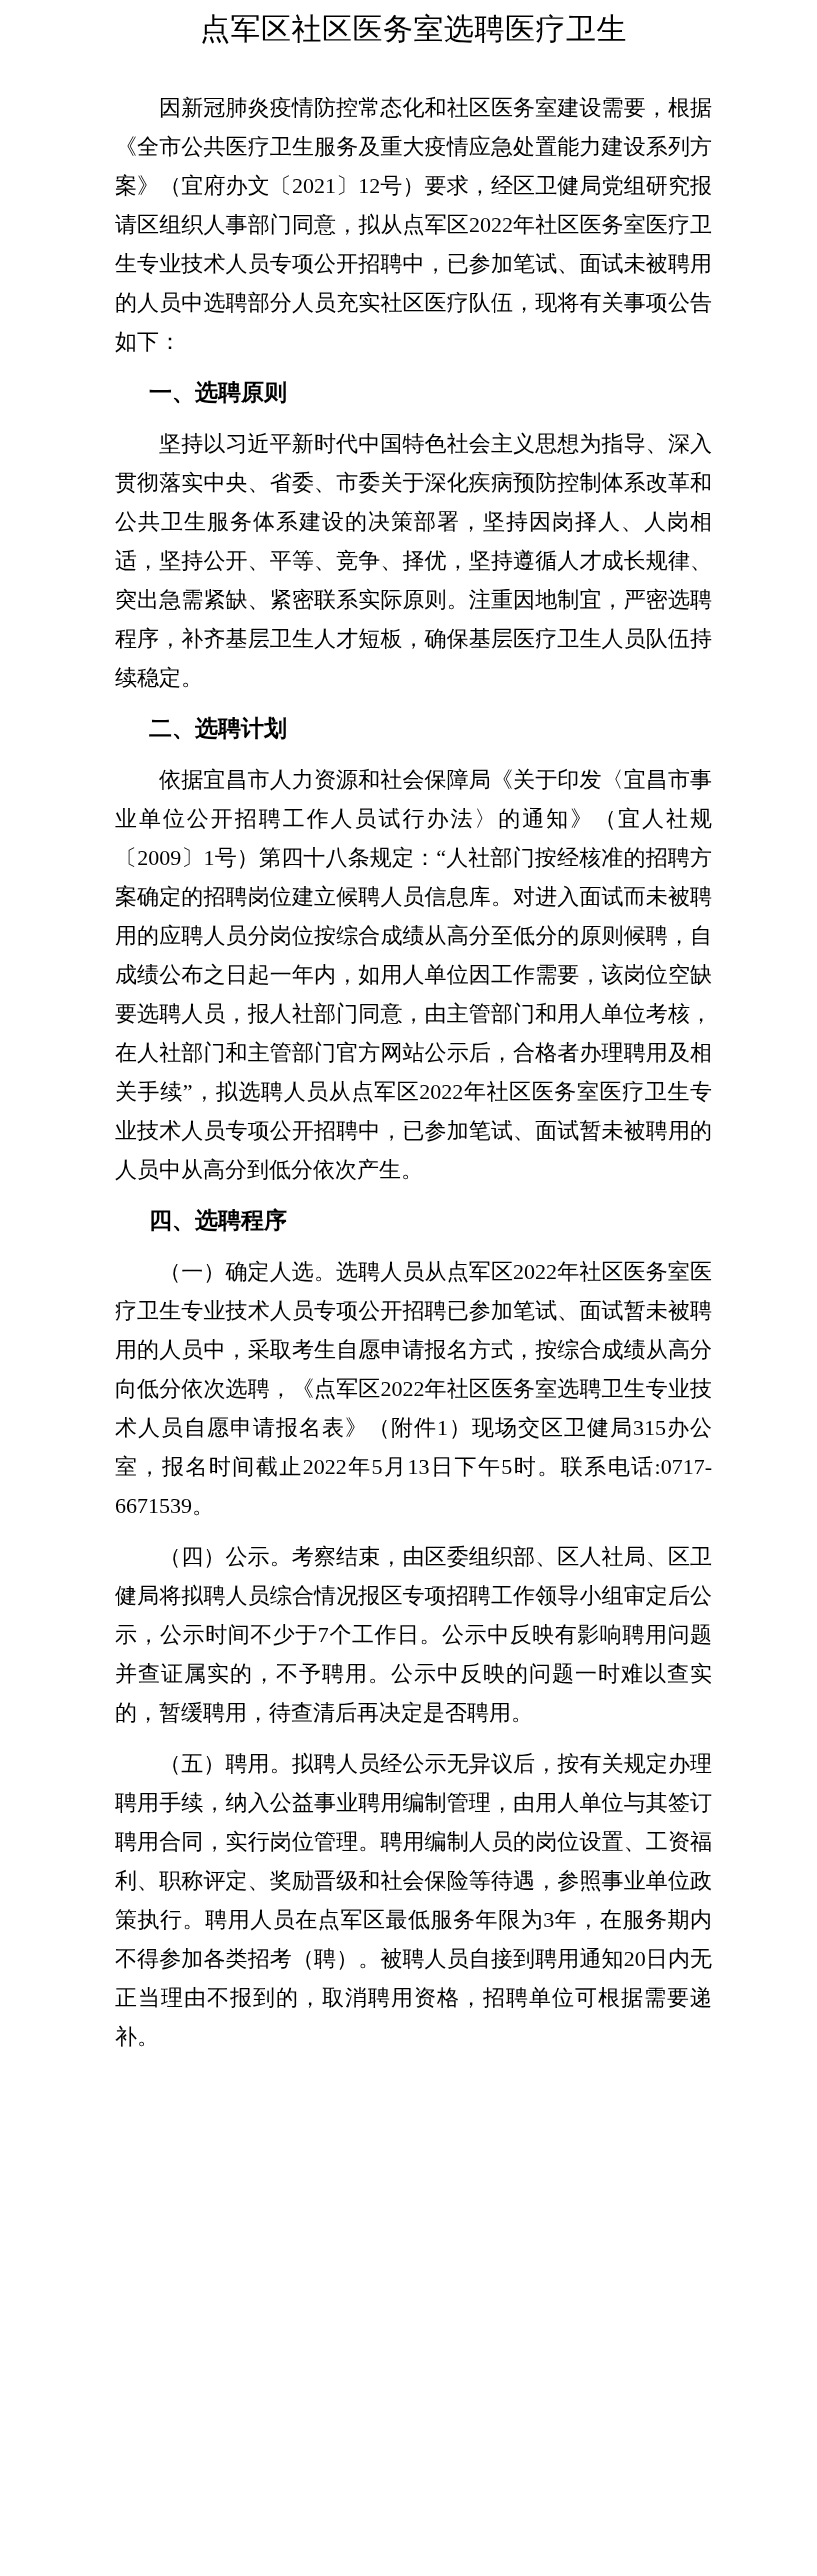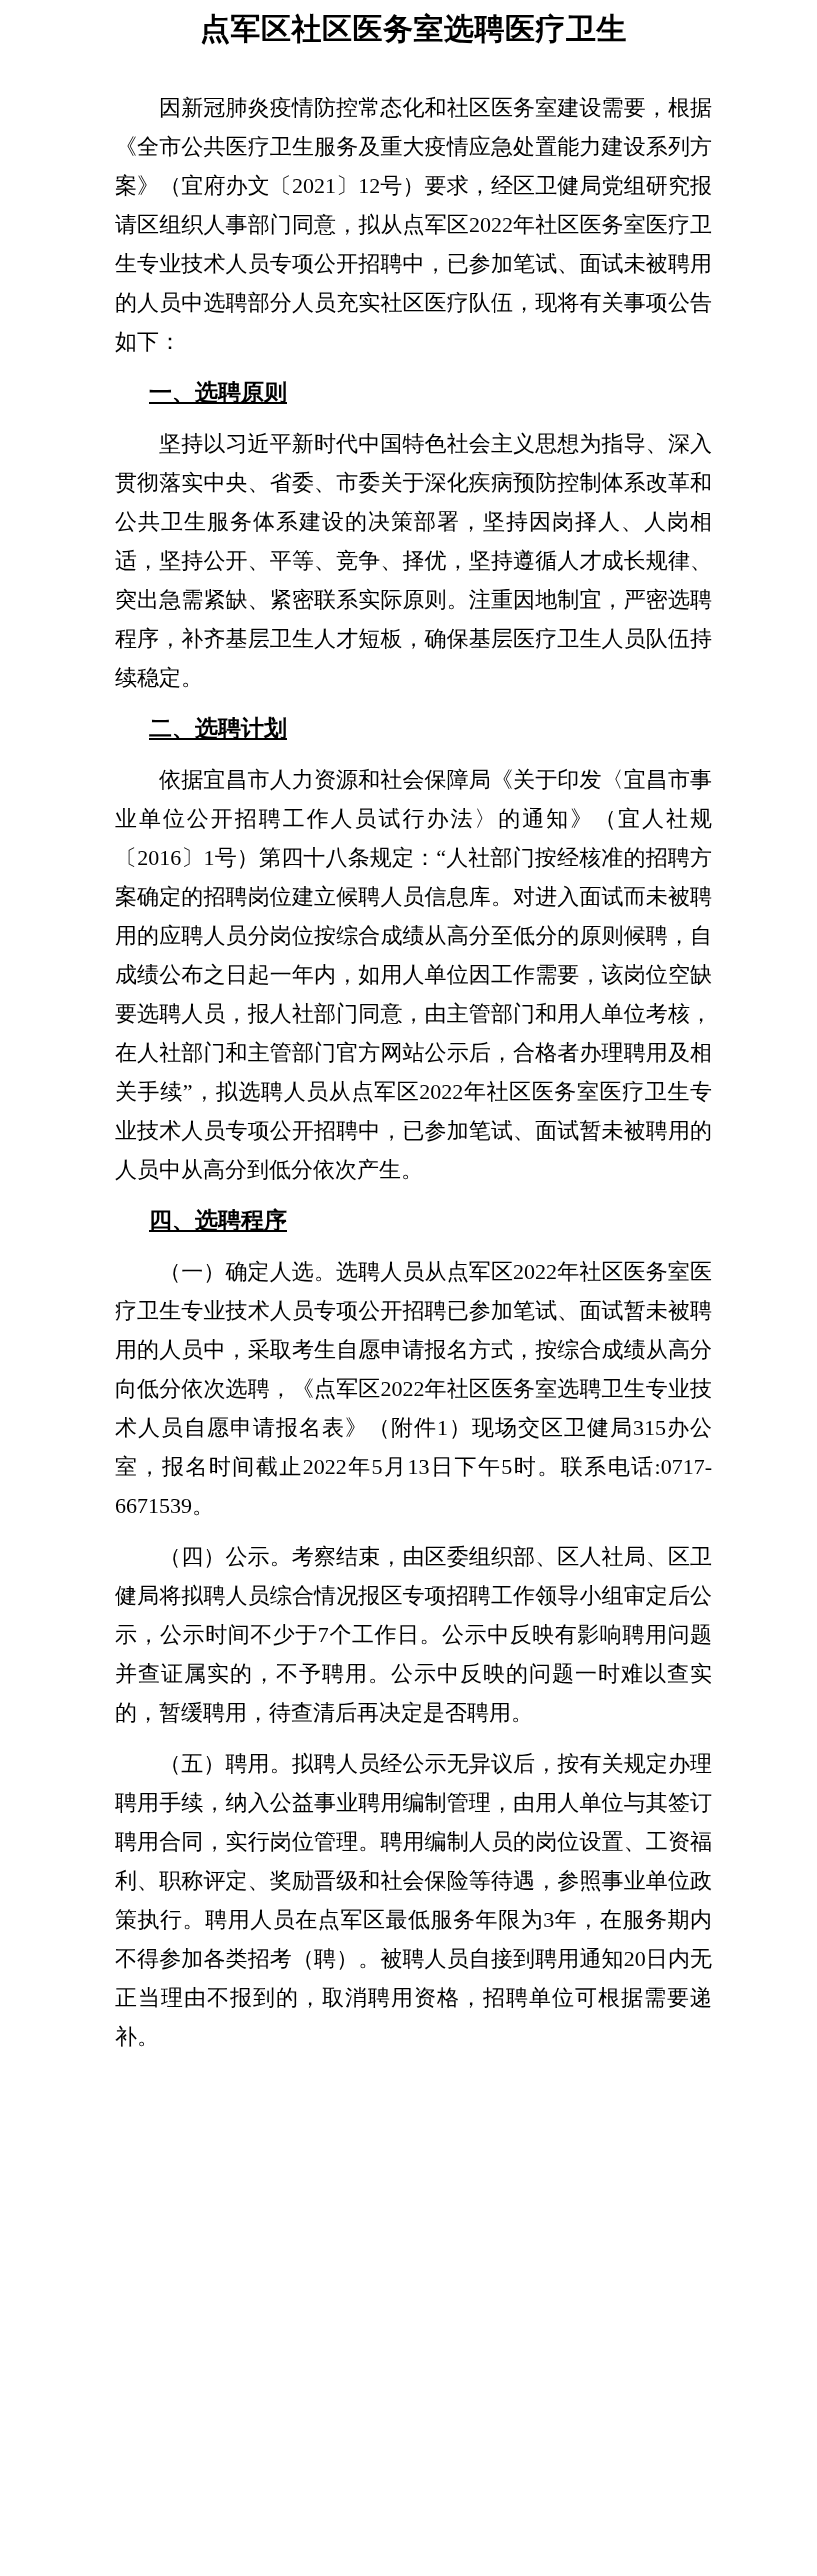--- a/index.html
+++ b/index.html
@@ -11,21 +11,21 @@
     background: #ffffff;
     color: #000000;
     overflow: hidden;
     display: flex;
     flex-direction: column;
     padding: 8.2px 94px 11.3px 103px;
   }
   .title {
     flex: 0 0 auto;
     font-family: "Liberation Serif", "DejaVu Serif", serif;
-    font-weight: bold;
+    font-weight: normal;
     font-size: 30px;
     line-height: 41px;
     text-align: center;
     letter-spacing: 0.5px;
   }
   .body-text {
     flex: 0 0 auto;
     margin-top: 27px;
     font-family: "Liberation Serif", "DejaVu Serif", serif;
     font-size: 22px;
@@ -36,42 +36,41 @@
     margin: 12px;
     text-indent: 2em;
   }
   h2.sec {
     margin: 0;
     font-family: "Liberation Sans", "DejaVu Sans", sans-serif;
     font-weight: bold;
     font-size: 23px;
     line-height: 39px;
     text-indent: 2em;
-    text-decoration: underline;
   }
 </style>
 </head>
 <body>
 
 <div class="page">
 
   <div class="title">
     <div>点军区社区医务室选聘医疗卫生</div>
   </div>
 
   <div class="body-text">
 
     <p class="para">因新冠肺炎疫情防控常态化和社区医务室建设需要，根据《全市公共医疗卫生服务及重大疫情应急处置能力建设系列方案》（宜府办文〔2021〕12号）要求，经区卫健局党组研究报请区组织人事部门同意，拟从点军区2022年社区医务室医疗卫生专业技术人员专项公开招聘中，已参加笔试、面试未被聘用的人员中选聘部分人员充实社区医疗队伍，现将有关事项公告如下：</p>
 
     <h2 class="sec">一、选聘原则</h2>
     <p class="para">坚持以习近平新时代中国特色社会主义思想为指导、深入贯彻落实中央、省委、市委关于深化疾病预防控制体系改革和公共卫生服务体系建设的决策部署，坚持因岗择人、人岗相适，坚持公开、平等、竞争、择优，坚持遵循人才成长规律、突出急需紧缺、紧密联系实际原则。注重因地制宜，严密选聘程序，补齐基层卫生人才短板，确保基层医疗卫生人员队伍持续稳定。</p>
 
     <h2 class="sec">二、选聘计划</h2>
 
-    <p class="para">依据宜昌市人力资源和社会保障局《关于印发〈宜昌市事业单位公开招聘工作人员试行办法〉的通知》（宜人社规〔2016〕1号）第四十八条规定：“人社部门按经核准的招聘方案确定的招聘岗位建立候聘人员信息库。对进入面试而未被聘用的应聘人员分岗位按综合成绩从高分至低分的原则候聘，自成绩公布之日起一年内，如用人单位因工作需要，该岗位空缺要选聘人员，报人社部门同意，由主管部门和用人单位考核，在人社部门和主管部门官方网站公示后，合格者办理聘用及相关手续”，拟选聘人员从点军区2022年社区医务室医疗卫生专业技术人员专项公开招聘中，已参加笔试、面试暂未被聘用的人员中从高分到低分依次产生。</p>
+    <p class="para">依据宜昌市人力资源和社会保障局《关于印发〈宜昌市事业单位公开招聘工作人员试行办法〉的通知》（宜人社规〔2009〕1号）第四十八条规定：“人社部门按经核准的招聘方案确定的招聘岗位建立候聘人员信息库。对进入面试而未被聘用的应聘人员分岗位按综合成绩从高分至低分的原则候聘，自成绩公布之日起一年内，如用人单位因工作需要，该岗位空缺要选聘人员，报人社部门同意，由主管部门和用人单位考核，在人社部门和主管部门官方网站公示后，合格者办理聘用及相关手续”，拟选聘人员从点军区2022年社区医务室医疗卫生专业技术人员专项公开招聘中，已参加笔试、面试暂未被聘用的人员中从高分到低分依次产生。</p>
 
     <h2 class="sec">四、选聘程序</h2>
     <p class="para">（一）确定人选。选聘人员从点军区2022年社区医务室医疗卫生专业技术人员专项公开招聘已参加笔试、面试暂未被聘用的人员中，采取考生自愿申请报名方式，按综合成绩从高分向低分依次选聘，《点军区2022年社区医务室选聘卫生专业技术人员自愿申请报名表》（附件1）现场交区卫健局315办公室，报名时间截止2022年5月13日下午5时。联系电话:0717-6671539。</p>
     <p class="para">（四）公示。考察结束，由区委组织部、区人社局、区卫健局将拟聘人员综合情况报区专项招聘工作领导小组审定后公示，公示时间不少于7个工作日。公示中反映有影响聘用问题并查证属实的，不予聘用。公示中反映的问题一时难以查实的，暂缓聘用，待查清后再决定是否聘用。</p>
     <p class="para">（五）聘用。拟聘人员经公示无异议后，按有关规定办理聘用手续，纳入公益事业聘用编制管理，由用人单位与其签订聘用合同，实行岗位管理。聘用编制人员的岗位设置、工资福利、职称评定、奖励晋级和社会保险等待遇，参照事业单位政策执行。聘用人员在点军区最低服务年限为3年，在服务期内不得参加各类招考（聘）。被聘人员自接到聘用通知20日内无正当理由不报到的，取消聘用资格，招聘单位可根据需要递补。</p>
 
   </div>
 
 </div>
 

